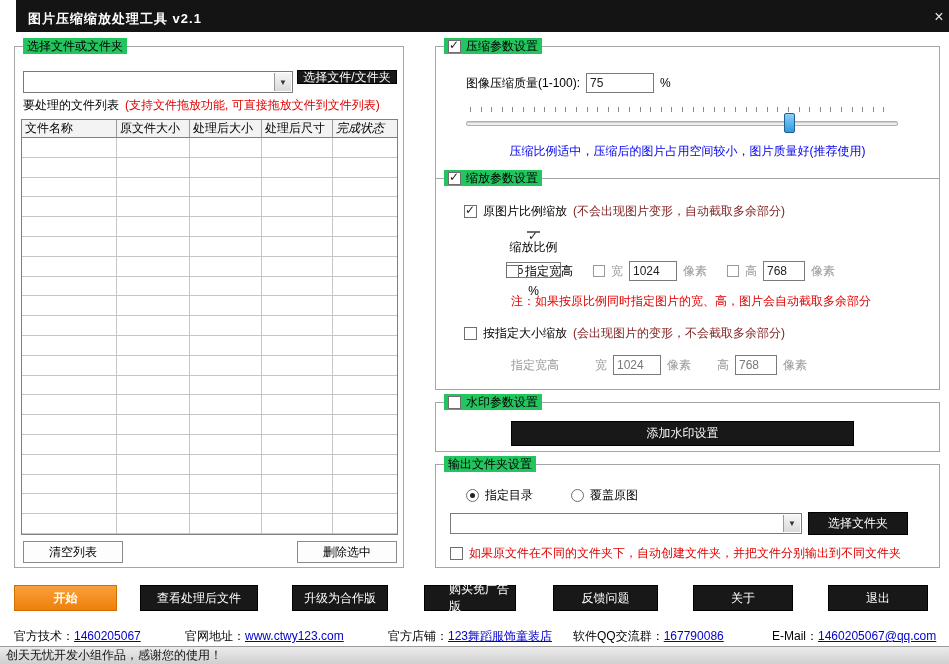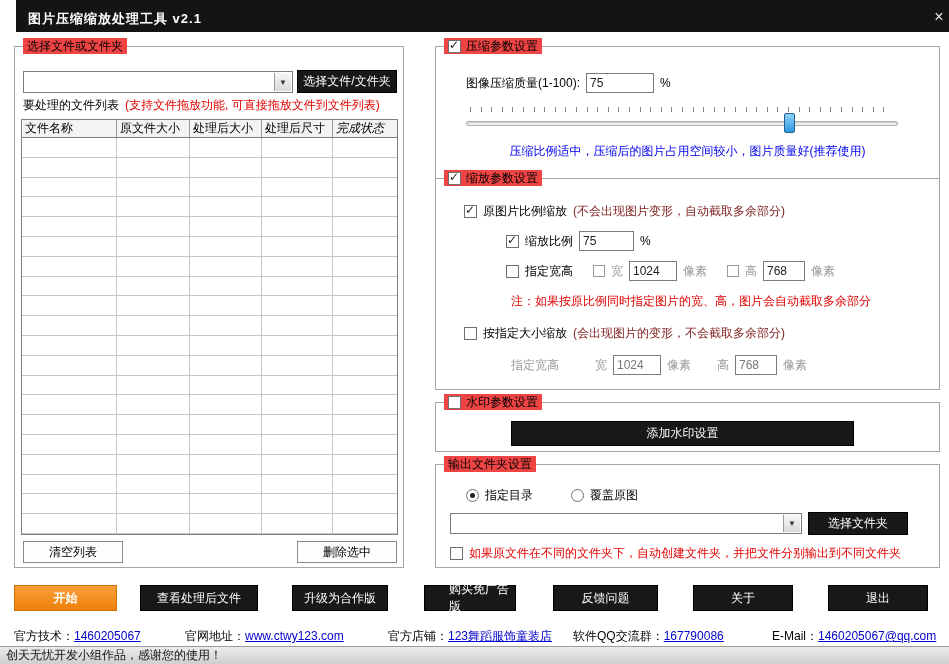--- a/index.html
+++ b/index.html
@@ -14,21 +14,21 @@
     background:#141414; color:#fff; display:flex; align-items:flex-end;
     padding:4px 12px;
   }
   .titlebar .title { font-weight:bold; font-size:13px; letter-spacing:1px; }
   .close {
     margin-left:auto; width:28px; height:22px; text-align:center;
     font-size:16px; line-height:22px; color:#e6e6e6; cursor:pointer;
   }
   .group { position:absolute; border:1px solid #a6a6a6; background:#fff; }
   .group-label {
-    position:absolute; top:-9px; left:8px; background:#ef4444; padding:0 4px;
+    position:absolute; top:-9px; left:8px; background:#22c55e; padding:0 4px;
     display:flex; align-items:center; gap:5px; white-space:nowrap; height:16px;
   }
   .cb {
     width:13px; height:13px; min-width:13px; border:1px solid #6f6f6f;
     background:#fff; position:relative; display:inline-block;
   }
   .cb.checked::after {
     content:"✓"; position:absolute; left:0px; top:-2px; font-size:12px;
     font-weight:bold; color:#1a1a1a; line-height:13px;
   }
@@ -115,21 +115,21 @@
 </div>
 
 <div class="group" style="left:14px; top:46px; width:390px; height:522px;">
   <div class="group-label">
     <span>选择文件或文件夹</span>
   </div>
 
   <div class="combo" style="left:8px; top:24px; width:270px; height:22px;">
     <span class="arrow-btn">▼</span>
   </div>
-  <div class="btn-black" style="left:282px; top:23px; width:100px; height:23px;">选择文件/文件夹</div>
+  <div class="btn-black" style="left:282px; top:23px; width:100px; height:14px;">选择文件/文件夹</div>
 
   <div class="row" style="left:8px; top:48px;">
     <span style="gap:0;">要处理的文件列表</span>
       <span class="red">(支持文件拖放功能, 可直接拖放文件到文件列表)</span>
   </div>
 
   <div class="ftable">
     <div class="thead">
         <div class="th">文件名称</div>
         <div class="th">原文件大小</div>
@@ -311,21 +311,21 @@
     <span class="cb checked"></span>
     <span>缩放参数设置</span>
   </div>
 
   <div class="row" style="left:28px; top:22px;">
     <span class="cb checked"></span>
     <span>原图片比例缩放</span>
     <span class="green">(不会出现图片变形，自动截取多余部分)</span>
   </div>
 
-  <div class="row" style="left:70px; top:52px;">
+  <div class="row" style="left:70px; top:52px;flex-direction:column;">
     <span class="cb checked"></span>
     <span>缩放比例</span>
     <input class="txt" style="width: 55px;" value="75">
     <span>%</span>
   </div>
 
   <div class="row" style="left:70px; top:82px;">
     <span class="cb"></span>
     <span>指定宽高</span>
     <span style="width:8px;"></span>

